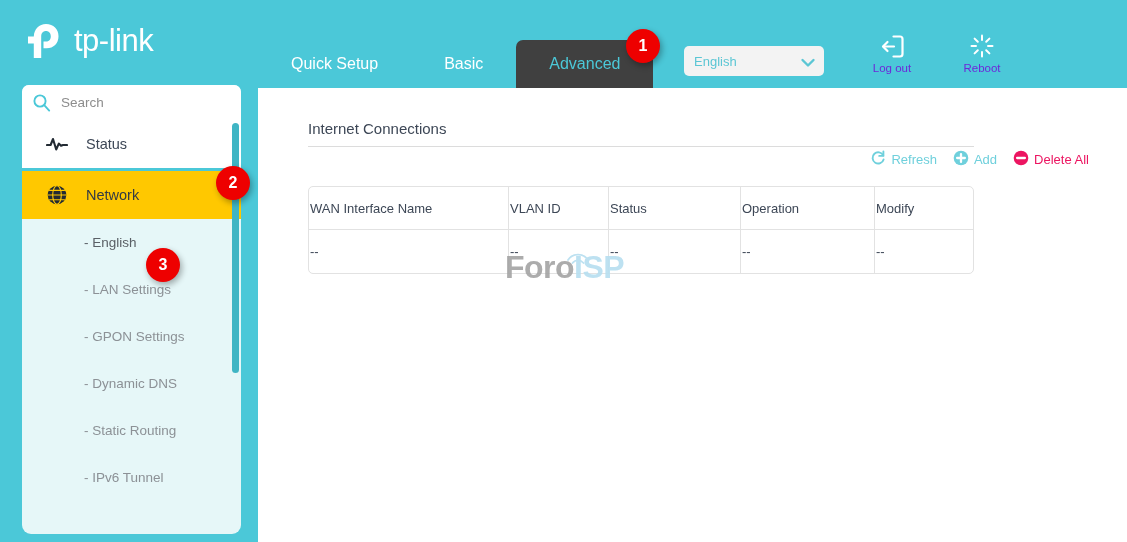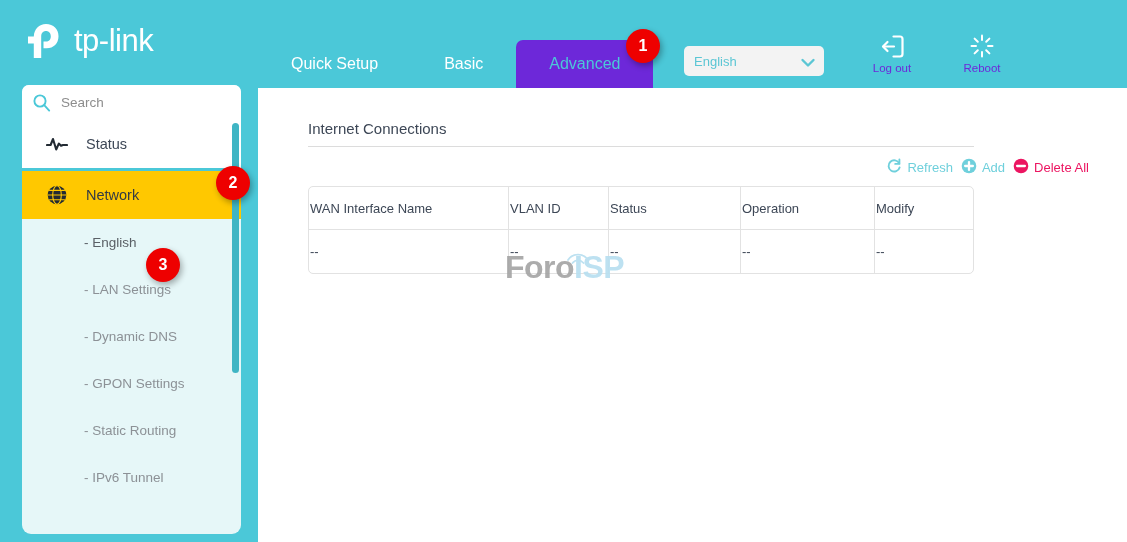--- a/index.html
+++ b/index.html
@@ -57,21 +57,21 @@
     height: 48px;
     line-height: 48px;
     padding: 0 33px;
     font-size: 16px;
     color: #ffffff;
     cursor: pointer;
     white-space: nowrap;
     position: relative;
   }
   .tab.active {
-    background: #6d28d9;
+    background: #404040;
     color: #4bc8d8;
     border-radius: 7px 7px 0 0;
   }
 
   
   .lang-select {
     position: absolute;
     left: 684px;
     top: 46px;
     width: 140px;
@@ -232,24 +232,24 @@
     left: 50px;
     top: 58px;
     width: 666px;
     height: 1px;
     background: #dcdcdc;
   }
 
   .toolbar {
     position: absolute;
     right: 50px;
-    top: 70px;
-    display: flex;
-    align-items: center;
-    gap: 8px;
+    top: 62px;
+    display: flex;
+    align-items: center;
+    gap: 16px;
   }
   .tb-btn {
     display: flex;
     align-items: center;
     gap: 5px;
     font-size: 13px;
     cursor: pointer;
   }
   .tb-btn.refresh { color: #6fd0dc; }
   .tb-btn.add { color: #6fd0dc; }
@@ -415,22 +415,22 @@
             <line x1="3.1" y1="15.7" x2="18.9" y2="15.7"></line>
           </g>
         </svg>
       </span>
       <span>Network</span>
     </div>
 
     <div class="submenu">
       <div class="submenu-item sel">- English</div>
       <div class="submenu-item">- LAN Settings</div>
+      <div class="submenu-item">- GPON Settings</div>
       <div class="submenu-item">- Dynamic DNS</div>
-      <div class="submenu-item">- GPON Settings</div>
       <div class="submenu-item">- Static Routing</div>
       <div class="submenu-item">- IPv6 Tunnel</div>
     </div>
   </div>
 
   <div class="sb-track">
     <div class="sb-thumb"></div>
   </div>
 </div>
 

